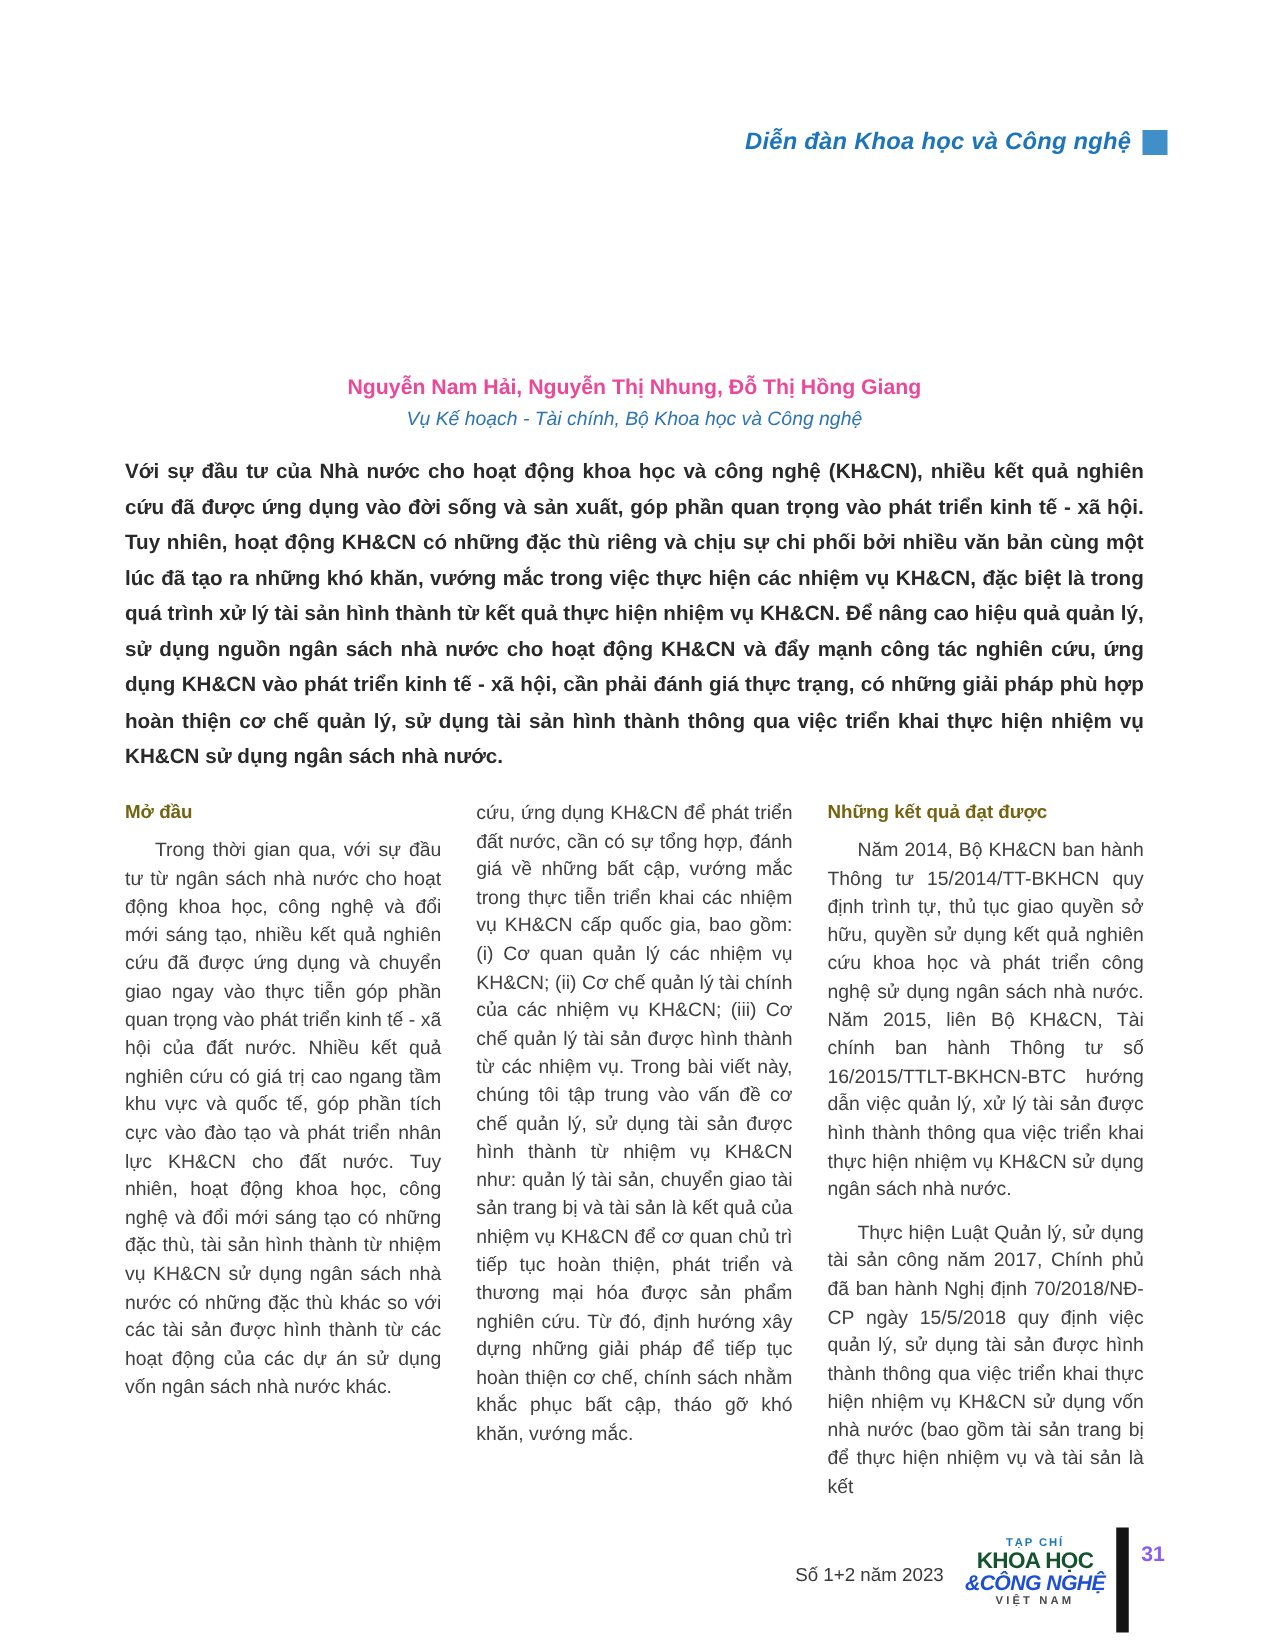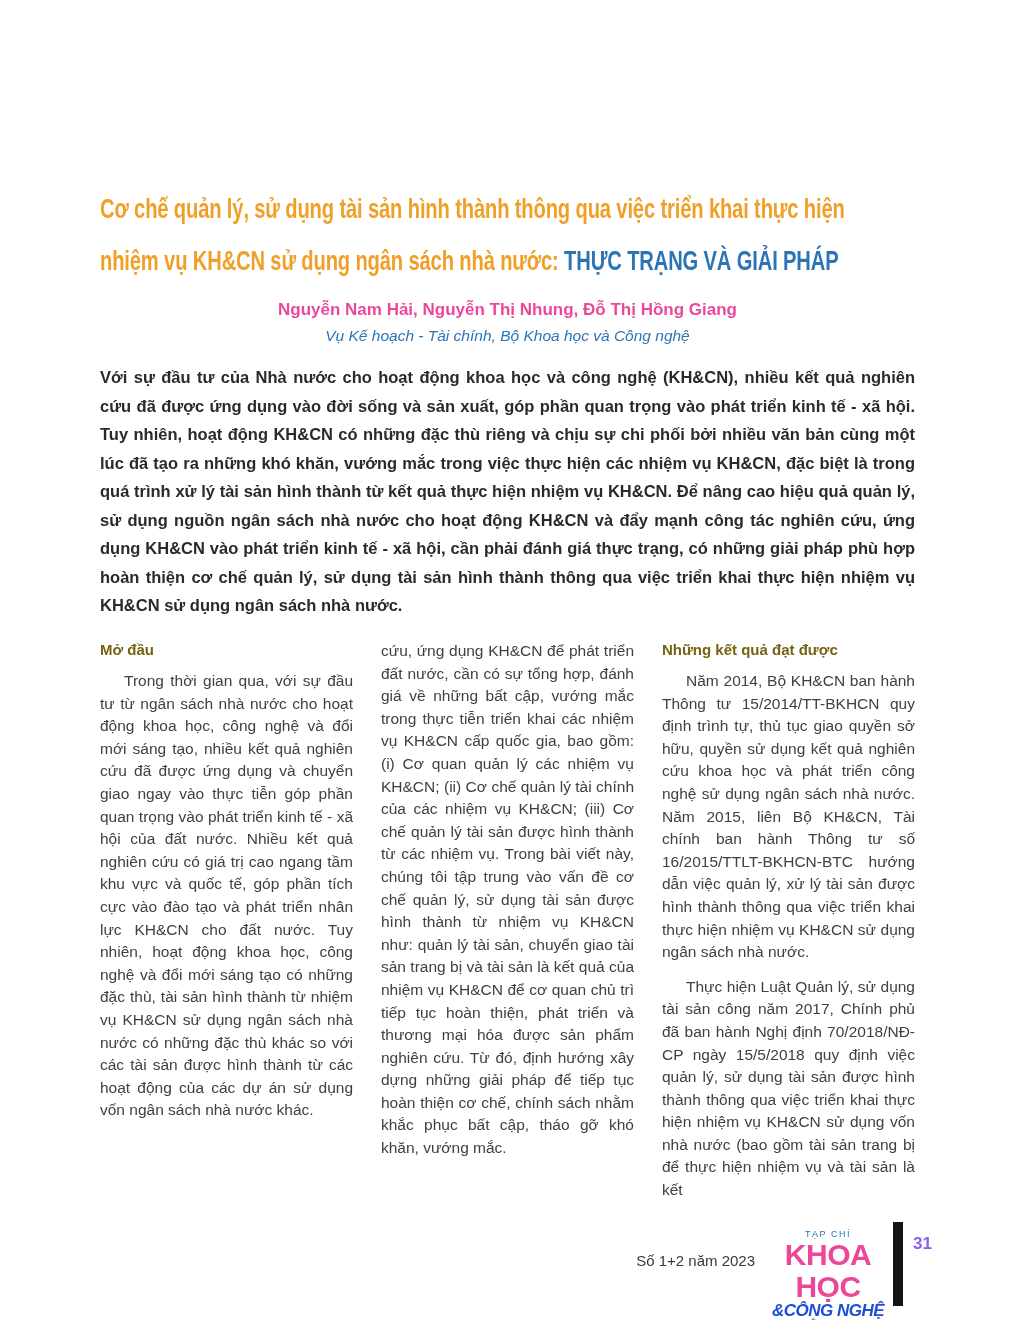--- a/index.html
+++ b/index.html
@@ -28,42 +28,37 @@
   .columns { position:absolute; top:640px; left:100px; width:815px; display:flex; gap:28px; }
   .col { flex:1 1 0; min-width:0; }
   .col-heading { font-weight:bold; font-size:15px; line-height:20px; color:#756312; margin:0 0 10px 0; }
   .body-p { margin:0 0 12px 0; font-size:15.5px; line-height:22.6px; text-align:justify; color:#404040; }
   .indent { text-indent:24px; }
 
   
   .footer { position:absolute; top:1222px; left:0; width:1010px; height:90px; }
   .issue { position:absolute; right:255px; top:30px; font-size:15px; color:#3a3a3a; }
   .logo { position:absolute; left:768px; top:8px; width:120px; text-align:center; line-height:1.05; }
-  .logo-top { font-size:9px; font-weight:normal; color:#1c75bc; letter-spacing:1.5px; }
-  .logo-l1 { font-size:30px; font-weight:bold; color:#ec4899; letter-spacing:-0.5px; }
+  .logo-top { font-size:9px; font-weight:bold; color:#1c75bc; letter-spacing:1.5px; }
+  .logo-l1 { font-size:18px; font-weight:bold; color:#14532d; letter-spacing:-0.5px; }
   .logo-l2 { font-size:17px; font-weight:bold; font-style:italic; color:#1d4ed8; letter-spacing:-0.5px; }
   .logo-l3 { font-size:9px; font-weight:bold; color:#4a4a4a; letter-spacing:2.5px; }
   .footer-bar { position:absolute; left:893px; top:0; width:10px; height:84px; background:#141414; }
   .page-number { position:absolute; left:913px; top:12px; font-weight:bold; font-size:17px; color:#8b5cf6; }
 </style>
 </head>
 <body>
 
 <div class="page">
 
+  <div class="page-header">
+    <span class="header-label">Diễn đàn Khoa học và Công nghệ</span>
+    <span class="header-square"></span>
+  </div>
 
-  <div class="article-title">
-    <div class="title-line">
-      <span class="t-orange">Cơ chế quản lý, sử dụng tài sản hình thành thông qua việc triển khai thực hiện</span>
-    </div>
-    <div class="title-line">
-      <span class="t-orange">nhiệm vụ KH&amp;CN sử dụng ngân sách nhà nước: </span>
-      <span class="t-blue">THỰC TRẠNG VÀ GIẢI PHÁP</span>
-    </div>
-  </div>
 
   <div class="authors">Nguyễn Nam Hải, Nguyễn Thị Nhung, Đỗ Thị Hồng Giang</div>
   <div class="affiliation">Vụ Kế hoạch - Tài chính, Bộ Khoa học và Công nghệ</div>
 
   <div class="abstract">Với sự đầu tư của Nhà nước cho hoạt động khoa học và công nghệ (KH&amp;CN), nhiều kết quả nghiên cứu đã được ứng dụng vào đời sống và sản xuất, góp phần quan trọng vào phát triển kinh tế - xã hội. Tuy nhiên, hoạt động KH&amp;CN có những đặc thù riêng và chịu sự chi phối bởi nhiều văn bản cùng một lúc đã tạo ra những khó khăn, vướng mắc trong việc thực hiện các nhiệm vụ KH&amp;CN, đặc biệt là trong quá trình xử lý tài sản hình thành từ kết quả thực hiện nhiệm vụ KH&amp;CN. Để nâng cao hiệu quả quản lý, sử dụng nguồn ngân sách nhà nước cho hoạt động KH&amp;CN và đẩy mạnh công tác nghiên cứu, ứng dụng KH&amp;CN vào phát triển kinh tế - xã hội, cần phải đánh giá thực trạng, có những giải pháp phù hợp hoàn thiện cơ chế quản lý, sử dụng tài sản hình thành thông qua việc triển khai thực hiện nhiệm vụ KH&amp;CN sử dụng ngân sách nhà nước.</div>
 
   <div class="columns">
 
     <div class="col">
       <div class="col-heading">Mở đầu</div>

